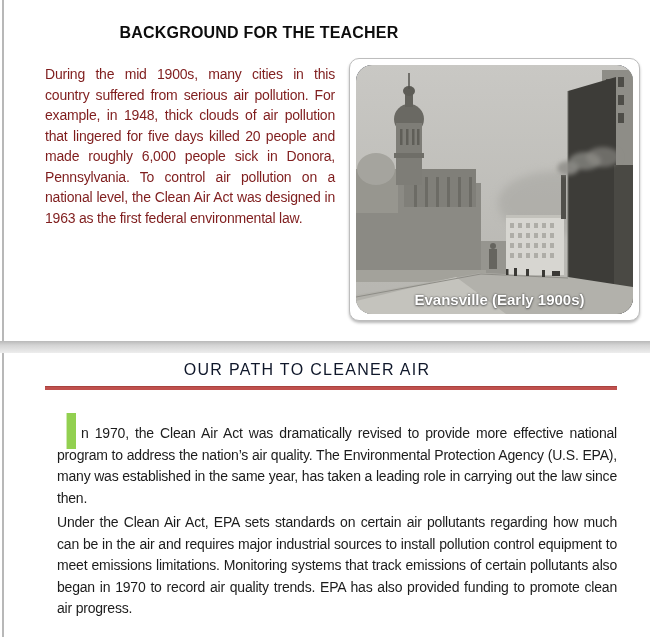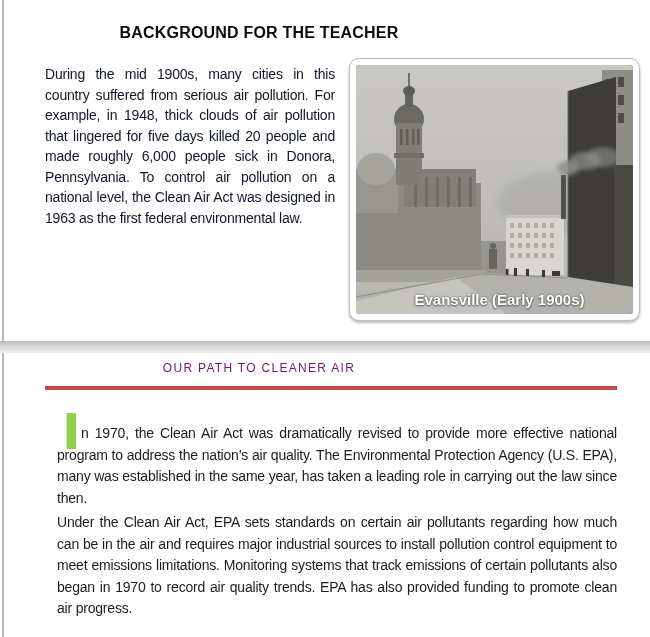--- a/index.html
+++ b/index.html
@@ -20,44 +20,44 @@
   }
   .page2 { top:353px; height:284px; }
 
   .doc-title {
     position:absolute; top:24px; left:0; width:100%; text-align:center;
     font-size:16px; font-weight:bold; color:#0d0d0d; letter-spacing:0.2px;
   }
   .p1 {
     position:absolute; top:64px; left:45px; width:290px;
     text-align:justify; font-size:14px; line-height:20.5px;
-    letter-spacing:-0.2px; color:#0f172a;
+    letter-spacing:-0.2px; color:#7f1d1d;
   }
 
   .photo-frame {
     position:absolute; top:58px; left:349px; width:277px; height:249px;
     padding:6px; background:#ffffff; border:1px solid #bdbdbd;
     border-radius:10px; box-shadow:0 2px 3px rgba(0,0,0,0.28);
   }
   .photo-inner {
-    position:relative; width:277px; height:249px; border-radius:4px;
+    position:relative; width:277px; height:249px; border-radius:16px;
     overflow:hidden; background:#0f172a;
   }
   .photo-inner svg { position:absolute; inset:0; display:block; }
   .photo-caption {
     position:absolute; left:10px; right:0; bottom:5px; text-align:center;
     color:#ffffff; line-height:1.22;
     text-shadow:0 0 2px rgba(70,70,70,0.95), 0 1px 2px rgba(70,70,70,0.7);
   }
   .cap1 { font-size:15px; font-weight:bold; }
   .cap2 { font-size:13.5px; font-weight:bold; font-style:italic; }
 
   .s2-header {
     position:absolute; top:8px; left:0; width:100%; text-align:center;
-    font-size:12px; color:#701a75; letter-spacing:1.3px;
+    font-size:16px; color:#0f172a; letter-spacing:1.3px;padding-left:48px;
   }
   .accent-line {
     position:absolute; top:33px; left:45px; width:572px; height:3px;
     background:#C0504D; border-top:1px solid #a8423f;
   }
   .p2 {
     position:absolute; left:57px; width:560px; text-align:justify;
     font-size:14px; line-height:21.5px; letter-spacing:-0.2px; color:#1c1c1c;
   }
   .p2a { top:70px; text-indent:24px; }

